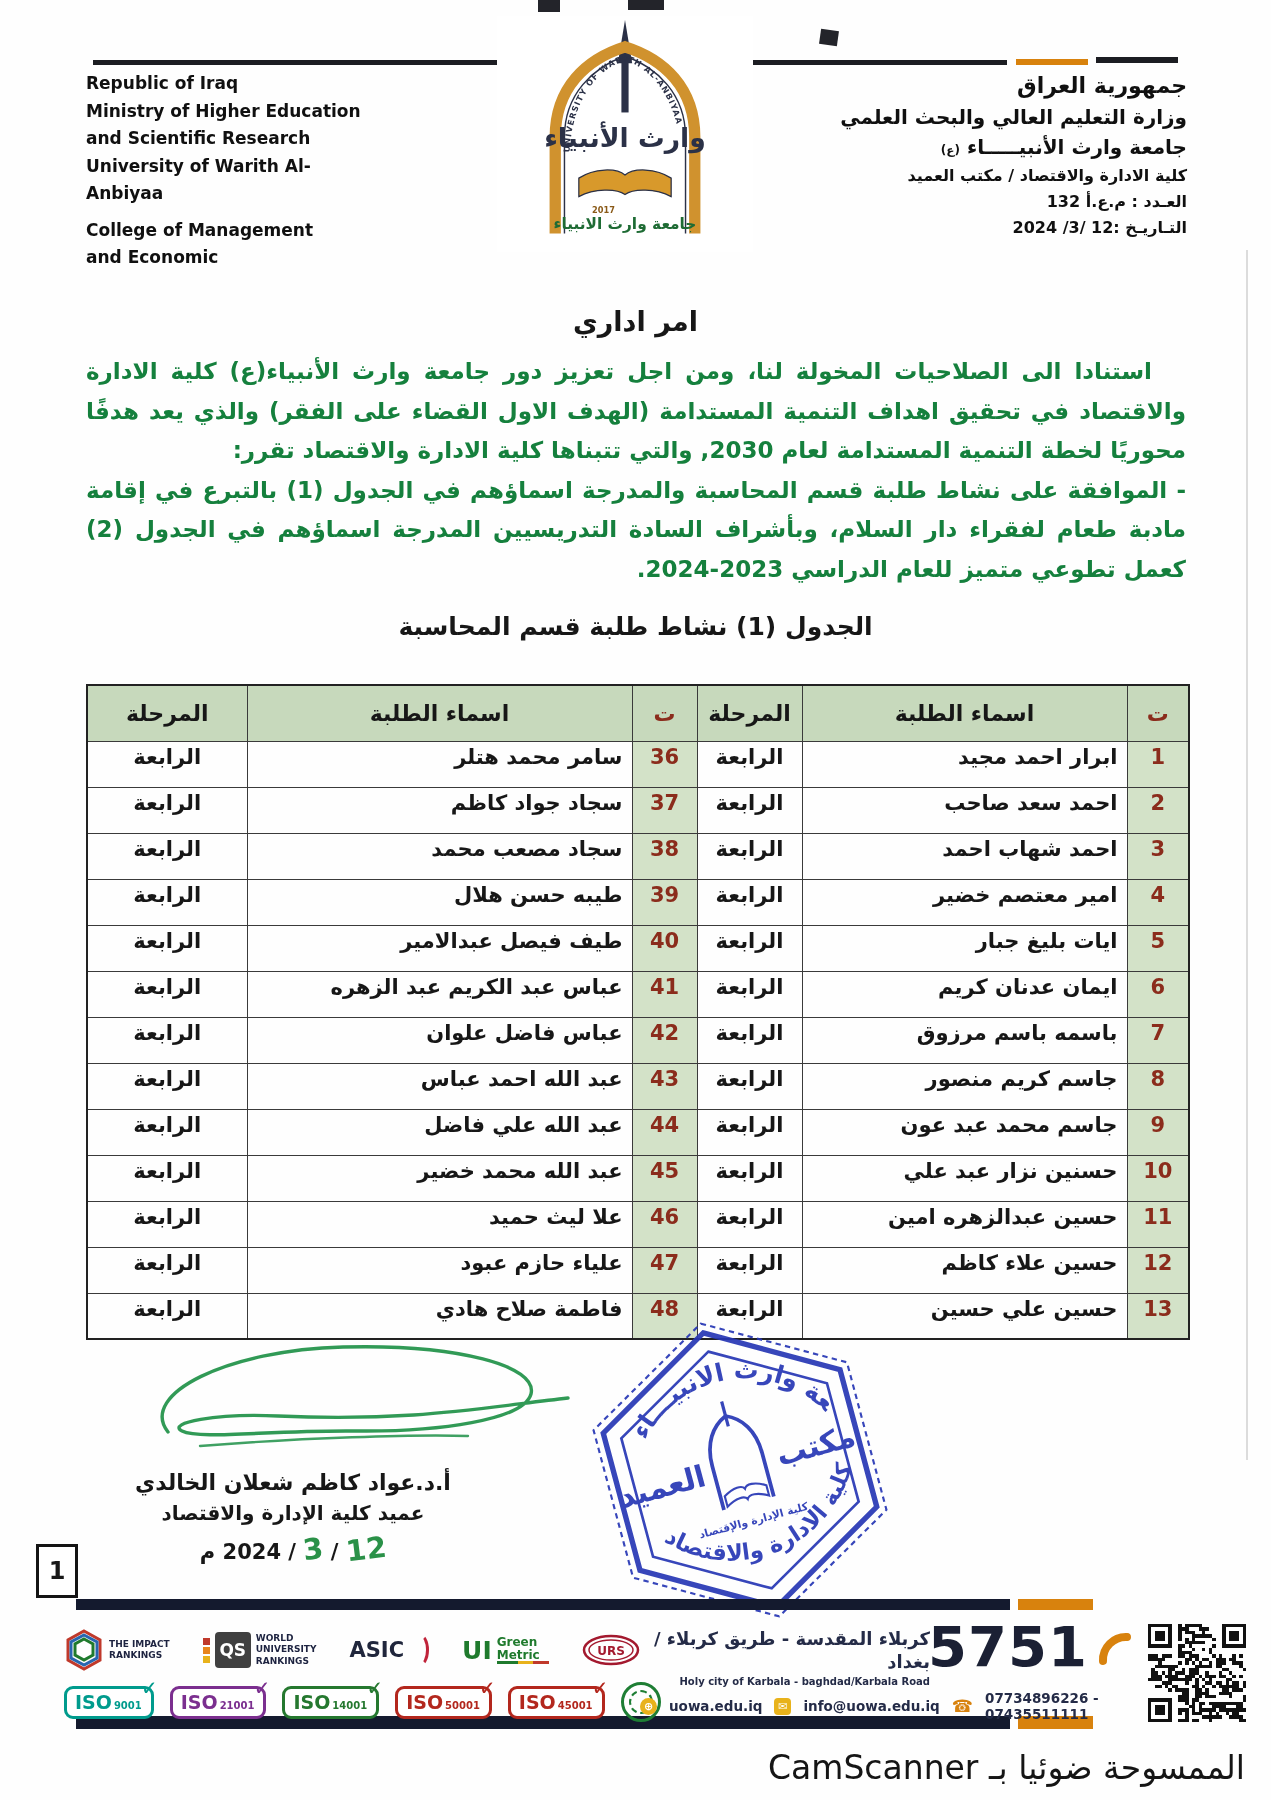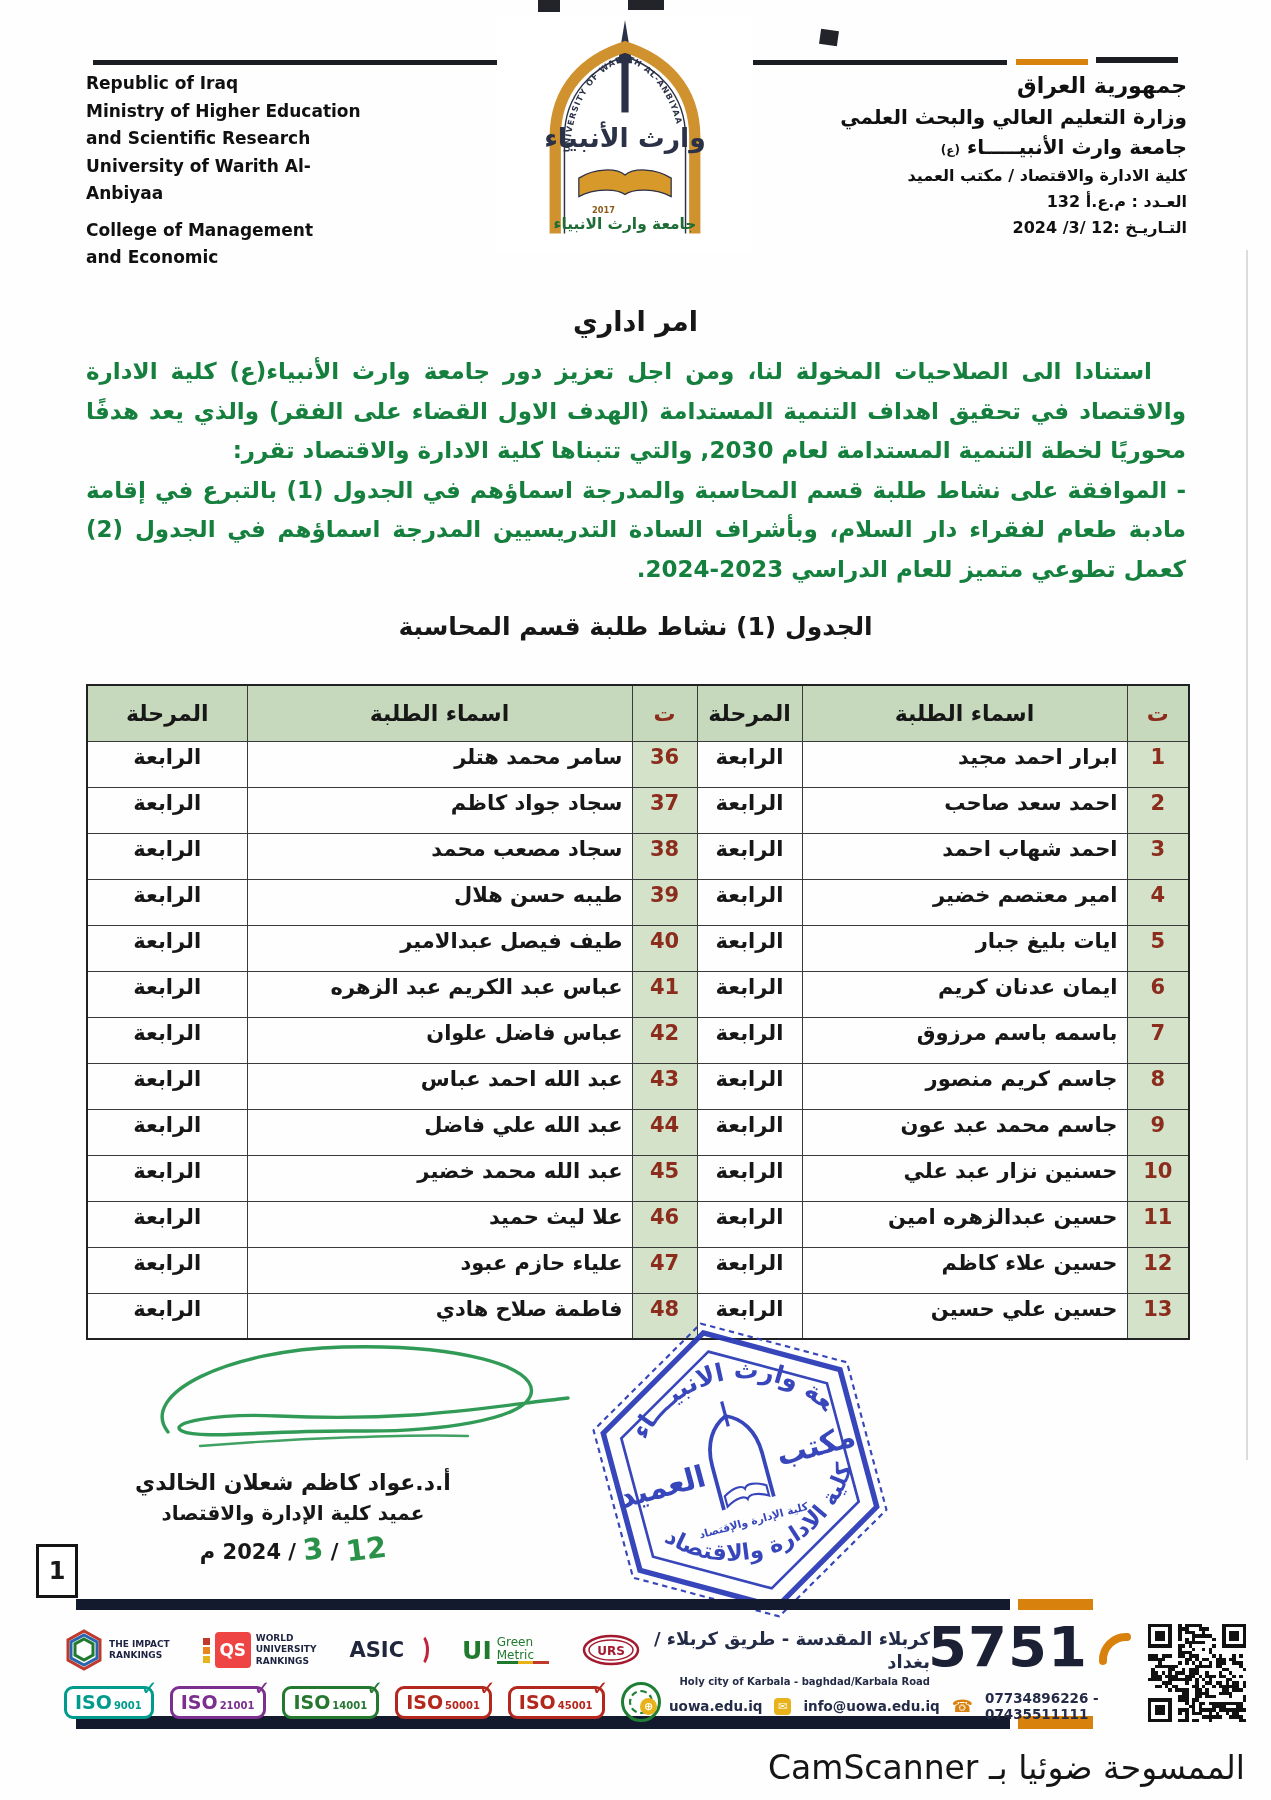--- a/index.html
+++ b/index.html
@@ -65,28 +65,28 @@
   .pagebox{left:36px;top:1544px;width:36px;height:48px;border:3px solid #141414;background:#fff;
            display:flex;align-items:center;justify-content:center;font-size:24px;font-weight:bold;}
 
   
   .bar{background:#141a2e;}
 
   
   .rank-row{left:64px;top:1628px;width:580px;display:flex;align-items:center;gap:33px;}
   .rank-item{display:flex;align-items:center;gap:5px;}
   .rank-text{font-size:9px;font-weight:bold;color:#1d2340;line-height:1.25;}
-  .qs-badge{width:36px;height:36px;background:#ef4444;border-radius:4px;color:#fff;font-size:17px;
+  .qs-badge{width:36px;height:36px;background:#404040;border-radius:4px;color:#fff;font-size:17px;
             font-weight:bold;display:flex;align-items:center;justify-content:center;}
   .qs-col{display:flex;flex-direction:column;gap:2px;}
   .qs-col i{width:7px;height:7px;display:block;}
   .asic-text{font-size:21px;font-weight:bold;color:#20263c;}
   .asic-arc{width:14px;height:28px;border:3px solid transparent;border-right:3px solid #c0233a;border-radius:50%;}
   .ui-text{font-size:25px;font-weight:bold;color:#1f7a2d;}
-  .gm-col{font-size:12px;font-weight:normal;color:#1f7a2d;line-height:1.05;}
+  .gm-col{font-size:12px;font-weight:bold;color:#1f7a2d;line-height:1.05;}
   .gm-col .strip{height:3px;width:52px;background:linear-gradient(90deg,#1f7a2d 40%,#e8b21b 40% 70%,#c0392b 70%);}
 
   .iso-row{left:64px;top:1682px;width:620px;display:flex;align-items:center;gap:16px;}
   .iso{position:relative;border:3px solid;border-radius:9px;padding:2px 9px 3px 8px;font-weight:bold;
        font-size:19px;background:#fff;display:inline-flex;align-items:baseline;gap:2px;}
   .iso small{font-size:10px;font-weight:bold;text-align:right;}
   .iso .chk{position:absolute;top:-13px;right:-7px;font-size:20px;font-weight:bold;font-style:normal;}
   .eco-circle{width:34px;height:34px;border-radius:50%;border:3px solid #1e7e34;display:flex;
               align-items:center;justify-content:center;}
   .eco-circle i{width:20px;height:20px;border-radius:50%;border:2px dashed #1e7e34;display:block;}

